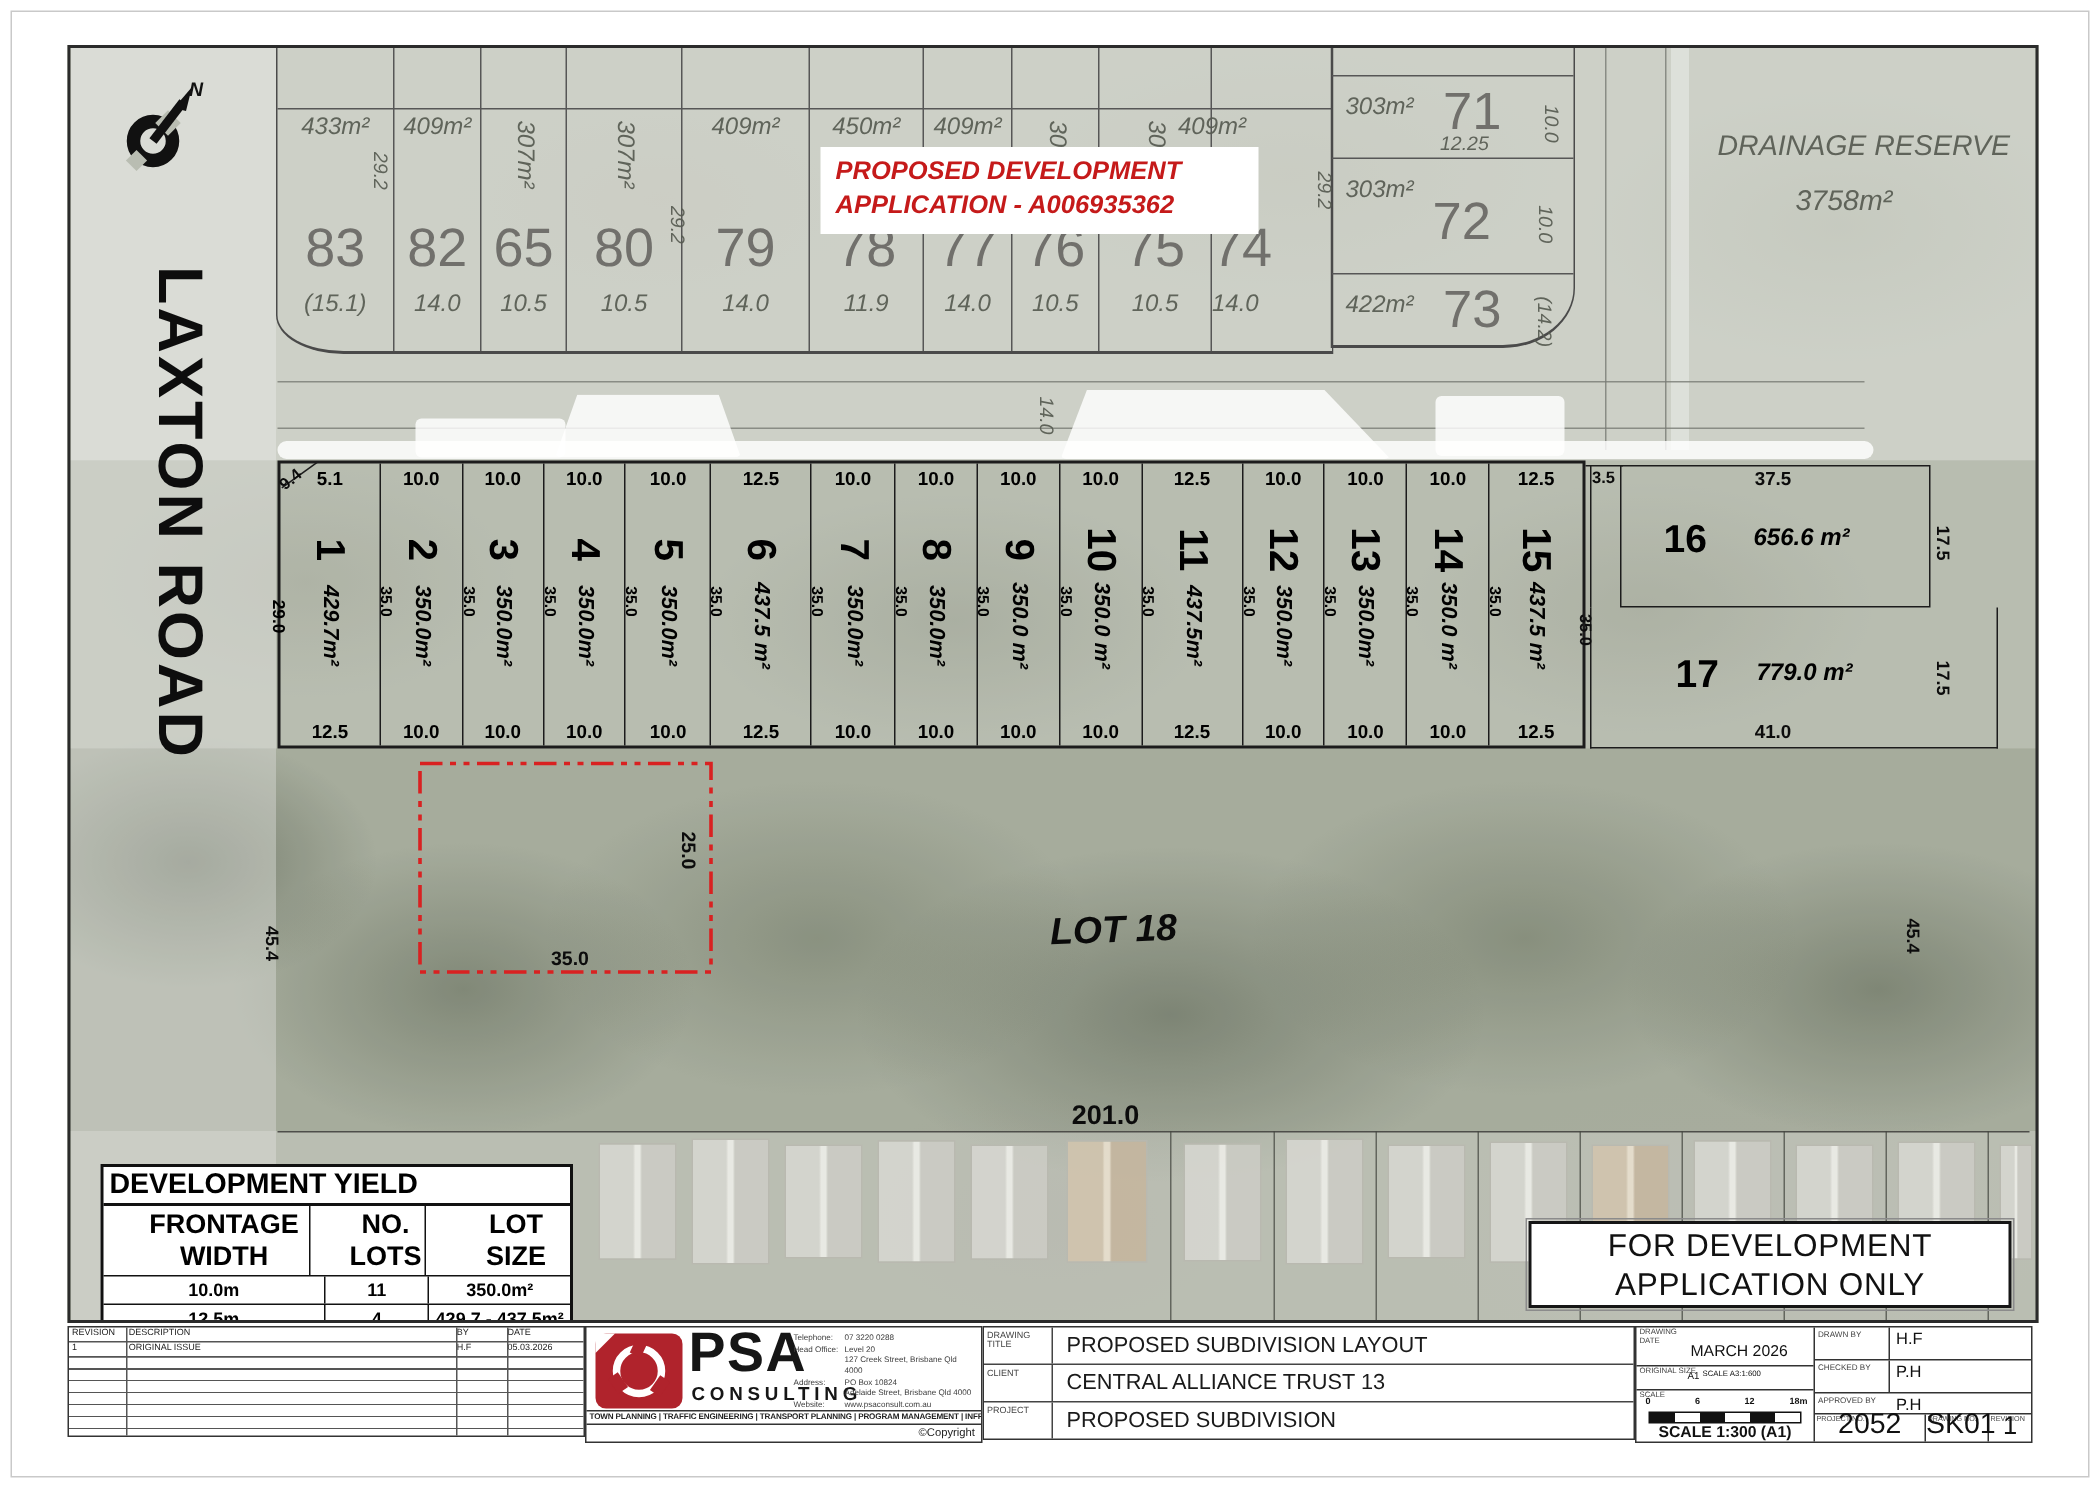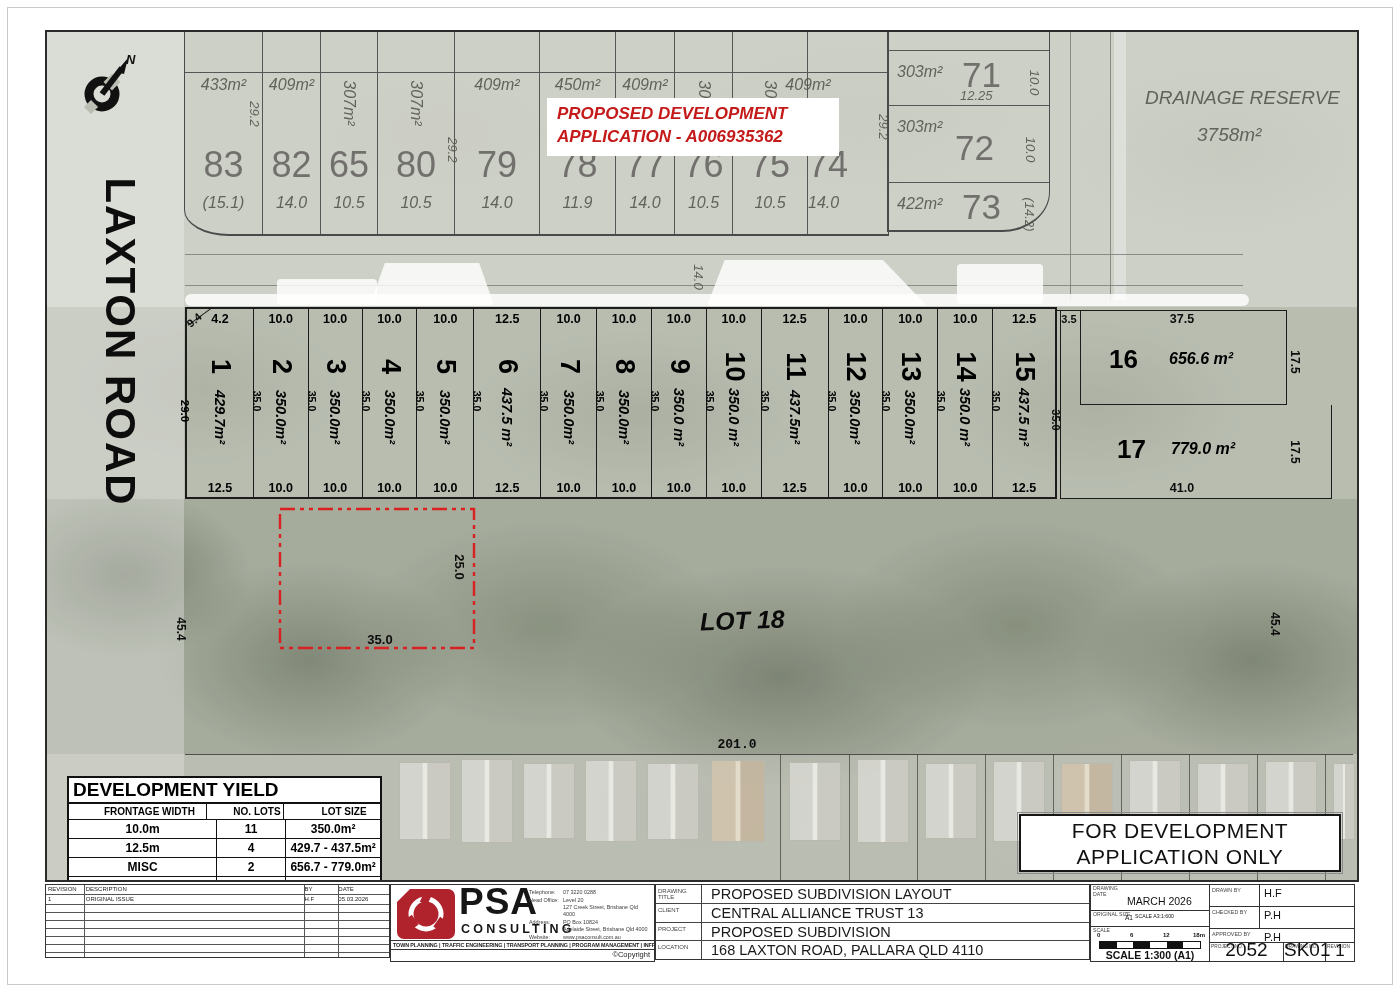--- a/index.html
+++ b/index.html
@@ -116,21 +116,21 @@
   
   #yield{position:absolute;left:20px;top:744px;width:315px;background:#fff;border:2px solid #111;
     box-sizing:border-box;}
   #yield .yt-title{font-size:19px;font-weight:bold;padding:1px 4px;border-bottom:2px solid #111;height:22px;}
   .yrow{display:flex;border-bottom:1.4px solid #111;}
   .yrow:last-child{border-bottom:none;}
   .yrow span{display:block;text-align:center;font-size:12px;font-weight:bold;padding:2px 0;box-sizing:border-box;}
   .yrow span:nth-child(1){width:150px;border-right:1.4px solid #111;}
   .yrow span:nth-child(2){width:70px;border-right:1.4px solid #111;}
   .yrow span:nth-child(3){width:95px;}
-  .yhead span{font-size:10px;margin-left:24px;}
+  .yhead span{font-size:18px;margin-left:24px;}
   
   #north{position:absolute;left:33px;top:18px;}
   #roadname{position:absolute;left:73px;top:310px;transform:translate(-50%,-50%) rotate(90deg);
     font-size:42px;font-weight:bold;letter-spacing:2px;color:#0d0d0d;white-space:nowrap;}
   
   #drain-name{position:absolute;left:1098px;top:55px;font-size:19px;}
   #drain-area{position:absolute;left:1150px;top:92px;font-size:19px;}
   
   #envelope{position:absolute;left:231px;top:475px;}
   
@@ -325,21 +325,21 @@
   <span class="dim-v cad" style="left:651px;top:245px;font-size:13px;">14.0</span>
 
   <div id="stamp">
     <div>PROPOSED DEVELOPMENT</div>
     <div>APPLICATION - A006935362</div>
   </div>
 
   <div id="plots">
 
       <div class="plot">
-        <span class="ptop">4.2</span>
+        <span class="ptop">5.1</span>
         <span class="pnum">1</span>
         <span class="pside">29.0</span>
         <span class="parea">429.7m²</span>
         <span class="pbot">12.5</span>
       </div>
 
       <div class="plot">
         <span class="ptop">10.0</span>
         <span class="pnum">2</span>
         <span class="pside">35.0</span>
@@ -470,21 +470,21 @@
   <span class="dim-h dim" style="left:1135px;top:456px;font-size:12.5px;">41.0</span>
 
   <div id="lot18">LOT 18</div>
   <svg id="envelope" width="200" height="145">
     <rect x="2" y="2" width="194" height="139" fill="none" stroke="#d92121" stroke-width="2.4" stroke-dasharray="15 5 4 5 4 5"></rect>
   </svg>
   <span class="dim-v dim" style="left:412px;top:535px;font-size:13px;">25.0</span>
   <span class="dim-h dim" style="left:333px;top:607px;font-size:13px;">35.0</span>
   <span class="dim-v dim" style="left:134px;top:597px;font-size:12px;">45.4</span>
   <span class="dim-v dim" style="left:1228px;top:592px;font-size:12px;">45.4</span>
-  <span class="dim-h dim" style="left:690px;top:712px;font-size:13px;font-family:Liberation Mono, monospace;">201.0</span>
+  <span class="dim-h dim" style="left:690px;top:712px;font-size:18px;">201.0</span>
 
   <div class="abs" style="left:138px;top:722px;width:1168px;height:0;border-top:1.6px solid #4e4e4a;"></div>
   <div class="vline" style="left:733px;top:722px;height:126px;"></div>
   <div class="vline" style="left:802px;top:722px;height:126px;"></div>
   <div class="vline" style="left:870px;top:722px;height:126px;"></div>
   <div class="vline" style="left:938px;top:722px;height:126px;"></div>
   <div class="vline" style="left:1006px;top:722px;height:126px;"></div>
   <div class="vline" style="left:1074px;top:722px;height:126px;"></div>
   <div class="vline" style="left:1142px;top:722px;height:126px;"></div>
   <div class="vline" style="left:1210px;top:722px;height:126px;"></div>
@@ -618,24 +618,20 @@
     <div class="frow">
       <div class="flabel">CLIENT</div>
       <div class="fvalue">CENTRAL ALLIANCE TRUST 13</div>
     </div>
 
     <div class="frow">
       <div class="flabel">PROJECT</div>
       <div class="fvalue">PROPOSED SUBDIVISION</div>
     </div>
 
-    <div class="frow">
-      <div class="flabel">LOCATION</div>
-      <div class="fvalue">168 LAXTON ROAD, PALLARA QLD 4110</div>
-    </div>
   </div>
 
 <div id="meta" class="tb">
   <div id="meta-left">
     <div id="m-date" class="mcell">
       <span class="mlab">DRAWING
 DATE</span>
       <span class="mval">MARCH 2026</span>
     </div>
     <div id="m-size" class="mcell">

